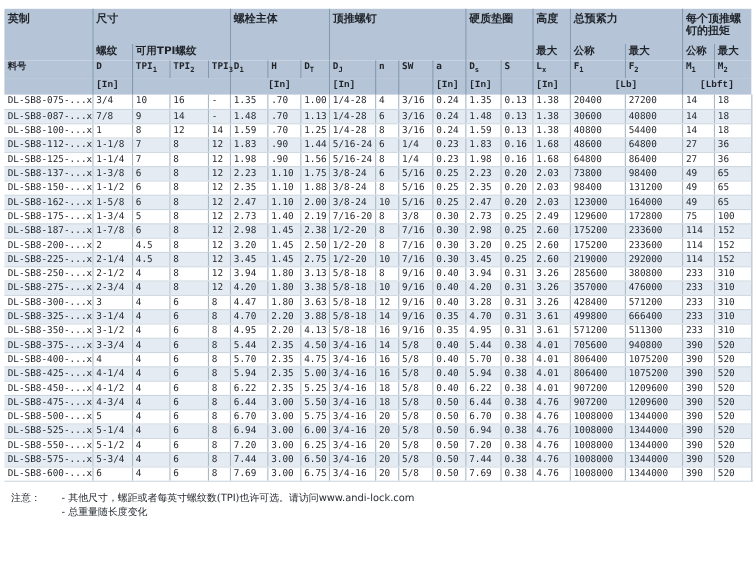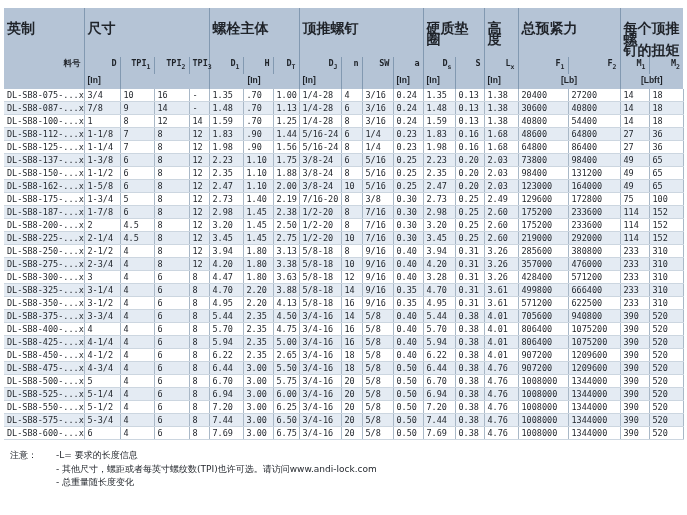--- a/index.html
+++ b/index.html
@@ -17,24 +17,24 @@
   table.spec{table-layout:fixed;width:679px;border-collapse:collapse;}
   thead th{
     background:var(--header-bg);
     font-weight:bold;
     text-align:left;
     vertical-align:top;
     padding:1px 3px;
     font-size:9px;
     line-height:11px;
   }
-  tr.grow th{height:32px;font-size:14px;padding-top:15px;}
+  tr.grow th{height:32px;font-size:10px;padding-top:4px;}
   tr.srow th{height:15px;font-size:9.5px;}
-  tr.crow th{height:16px;font-size:8.5px;font-family:"DejaVu Sans Mono","Liberation Mono",monospace;text-align:right;}
-  tr.urow th{height:15px;font-size:8.5px;font-family:Liberation Sans, sans-serif;}
+  tr.crow th{height:16px;font-size:8.5px;font-family:"DejaVu Sans Mono","Liberation Mono",monospace;}
+  tr.urow th{height:15px;font-size:8.5px;font-family:Liberation Mono, monospace;}
   thead th.bl{border-left:1px solid var(--hvline);}
   thead th.cu{text-align:center;}
   sub{font-size:6.5px;}
   tbody td{
     height:13px;
     font-family:"DejaVu Sans Mono","Liberation Mono",monospace;
     font-size:8.5px;
     line-height:12px;
     padding:0 3px;
     white-space:nowrap;
@@ -80,20 +80,33 @@
       <tr class="grow">
         <th>英制</th>
         <th colspan="4" class="bl">尺寸</th>
         <th colspan="3" class="bl">螺栓主体</th>
         <th colspan="4" class="bl">顶推螺钉</th>
         <th colspan="2" class="bl">硬质垫圈</th>
         <th class="bl">高度</th>
         <th colspan="2" class="bl">总预紧力</th>
         <th colspan="2" class="bl"><span>每个顶推螺</span><br><span>钉的扭矩</span></th>
       </tr>
+      <tr class="srow">
+        <th></th>
+        <th class="bl">螺纹</th>
+        <th colspan="3" class="bl">可用TPI螺纹</th>
+        <th colspan="3" class="bl"></th>
+        <th colspan="4" class="bl"></th>
+        <th colspan="2" class="bl"></th>
+        <th class="bl">最大</th>
+        <th class="bl">公称</th>
+        <th class="bl">最大</th>
+        <th class="bl">公称</th>
+        <th class="bl">最大</th>
+      </tr>
       <tr class="crow">
           <th><span>料号</span></th>
           <th class="bl"><span>D</span></th>
           <th class="bl"><span>TPI</span><sub>1</sub></th>
           <th class="bl"><span>TPI</span><sub>2</sub></th>
           <th class="bl"><span>TPI</span><sub>3</sub></th>
           <th class="bl"><span>D</span><sub>1</sub></th>
           <th class="bl"><span>H</span></th>
           <th class="bl"><span>D</span><sub>T</sub></th>
           <th class="bl"><span>D</span><sub>J</sub></th>
@@ -471,21 +484,21 @@
           <td>2.20</td>
           <td>4.13</td>
           <td>5/8-18</td>
           <td>16</td>
           <td>9/16</td>
           <td>0.35</td>
           <td>4.95</td>
           <td>0.31</td>
           <td>3.61</td>
           <td>571200</td>
-          <td>622500</td>
+          <td>511300</td>
           <td>233</td>
           <td>310</td>
         </tr>
         <tr class="alt">
           <td>DL-SB8-375-...x.../M</td>
           <td>3-3/4</td>
           <td>4</td>
           <td>6</td>
           <td>8</td>
           <td>5.44</td>
@@ -546,21 +559,21 @@
           <td>520</td>
         </tr>
         <tr>
           <td>DL-SB8-450-...x.../M</td>
           <td>4-1/2</td>
           <td>4</td>
           <td>6</td>
           <td>8</td>
           <td>6.22</td>
           <td>2.35</td>
-          <td>2.65</td>
+          <td>5.25</td>
           <td>3/4-16</td>
           <td>18</td>
           <td>5/8</td>
           <td>0.40</td>
           <td>6.22</td>
           <td>0.38</td>
           <td>4.01</td>
           <td>907200</td>
           <td>1209600</td>
           <td>390</td>
@@ -691,18 +704,17 @@
           <td>1344000</td>
           <td>390</td>
           <td>520</td>
         </tr>
       </tbody>
   </table>
 
   <div class="notes">
     <span class="notes-label">注意：</span>
     <div class="note-lines">
-        <div class="note-line">-L= 要求的长度信息</div>
         <div class="note-line">- 其他尺寸，螺距或者每英寸螺纹数(TPI)也许可选。请访问www.andi-lock.com</div>
         <div class="note-line">- 总重量随长度变化</div>
       </div>
   </div>
 </div>
 
 </body></html>

